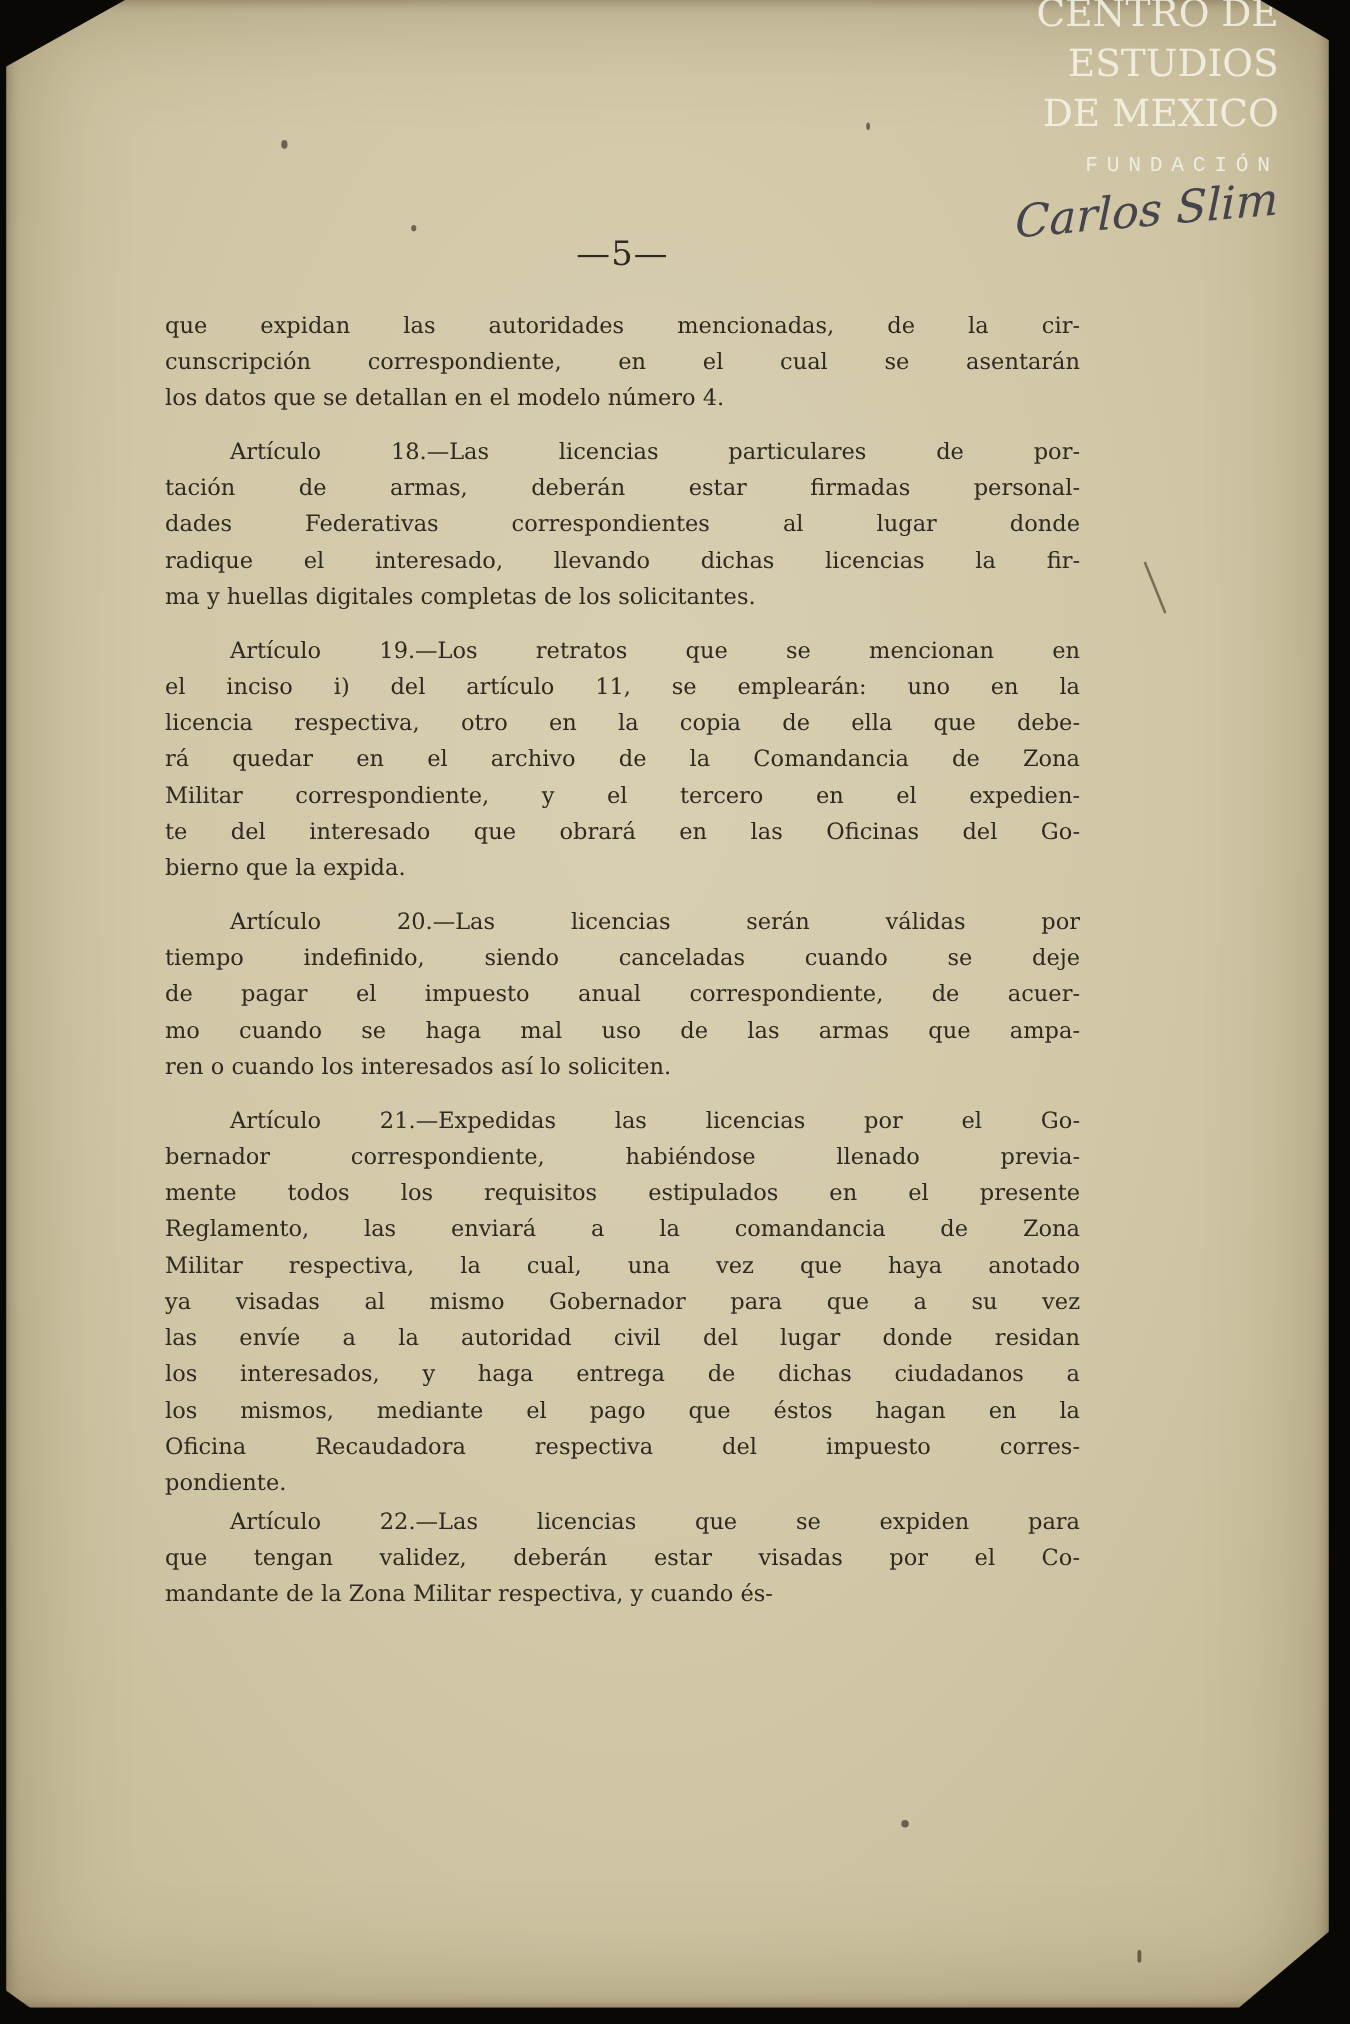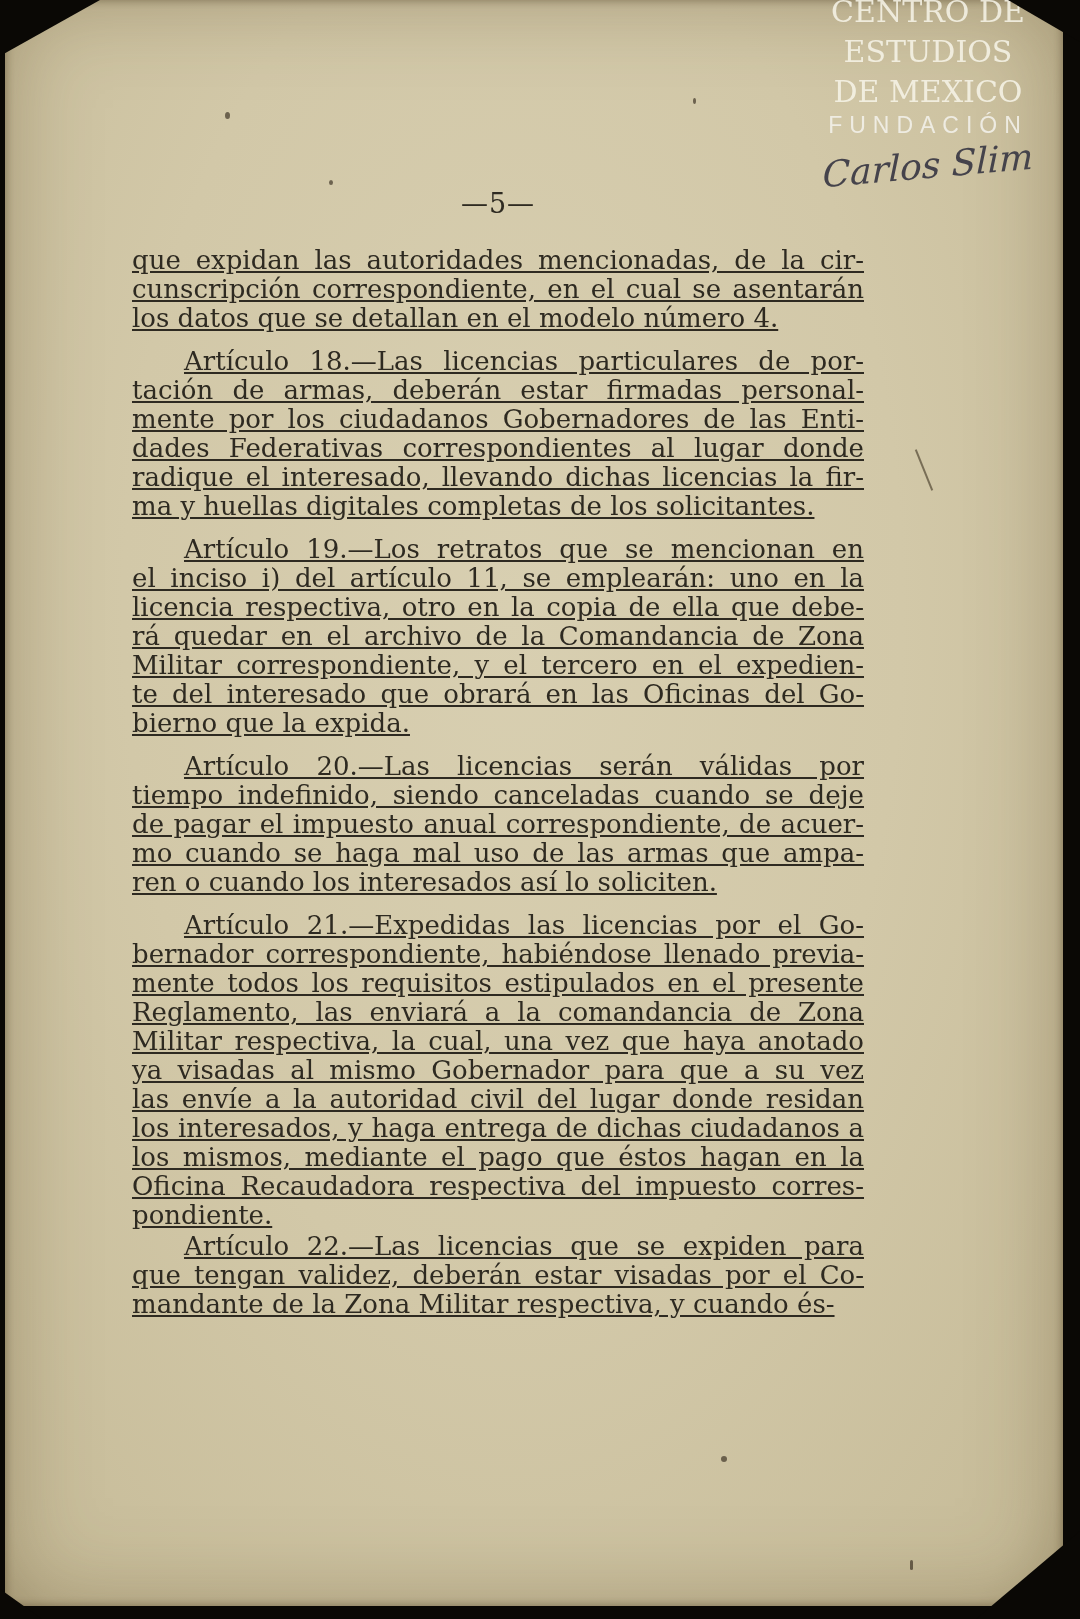--- a/index.html
+++ b/index.html
@@ -32,49 +32,49 @@
   .page-number {
     text-align: center;
     font-size: 27px;
     letter-spacing: 1px;
     margin-bottom: 27px;
   }
   .paragraph { margin-top: 14px; }
   .paragraph.first { margin-top: 0; }
   .paragraph.tight { margin-top: 2px; }
   .line {
-    font-size: 26px;
+    font-size: 18px;
     line-height: 29px;
     text-align: justify;
     text-align-last: justify;
     white-space: normal;
-    text-decoration: underline;
   }
   .line.last { text-align-last: auto; }
   .paragraph.indent .line.firstline { text-indent: 52px; }
 
   .watermark {
     position: absolute;
     top: 0;
-    right: 26px;
+    right: 40px;
     width: 218px;
-    text-align: center;
+    text-align: right;
     z-index: 3;
   }
   .wm-line {
     font-family: "DejaVu Serif", serif;
     font-size: 30px;
     line-height: 40px;
     color: rgba(247,244,233,0.85);
     white-space: nowrap;
   }
   .wm-line.clipped { margin-top: -8px; }
   .wm-foundation {
-    font-family: Liberation Sans, sans-serif;
-    font-size: 23px;
+    margin-top: 12px;
+    font-family: Liberation Mono, monospace;
+    font-size: 17px;
     letter-spacing: 7px;
     color: rgba(241,239,231,0.92);
     white-space: nowrap;
   }
   .wm-signature {
     margin-top: 6px;
     font-family: "DejaVu Serif", serif;
     font-style: italic;
     font-size: 36px;
     color: #45434b;
@@ -112,21 +112,20 @@
     <div class="page-number">—5—</div>
     <div id="paragraphs">
         <div class="paragraph first">
           <div class="line firstline">que expidan las autoridades mencionadas, de la cir-</div>
           <div class="line">cunscripción correspondiente, en el cual se asentarán</div>
           <div class="line last">los datos que se detallan en el modelo número 4.</div>
         </div>
         <div class="paragraph indent">
           <div class="line firstline">Artículo 18.—Las licencias particulares de por-</div>
           <div class="line">tación de armas, deberán estar firmadas personal-</div>
-          <div class="line">mente por los ciudadanos Gobernadores de las Enti-</div>
           <div class="line">dades Federativas correspondientes al lugar donde</div>
           <div class="line">radique el interesado, llevando dichas licencias la fir-</div>
           <div class="line last">ma y huellas digitales completas de los solicitantes.</div>
         </div>
         <div class="paragraph indent">
           <div class="line firstline">Artículo 19.—Los retratos que se mencionan en</div>
           <div class="line">el inciso i) del artículo 11, se emplearán: uno en la</div>
           <div class="line">licencia respectiva, otro en la copia de ella que debe-</div>
           <div class="line">rá quedar en el archivo de la Comandancia de Zona</div>
           <div class="line">Militar correspondiente, y el tercero en el expedien-</div>

